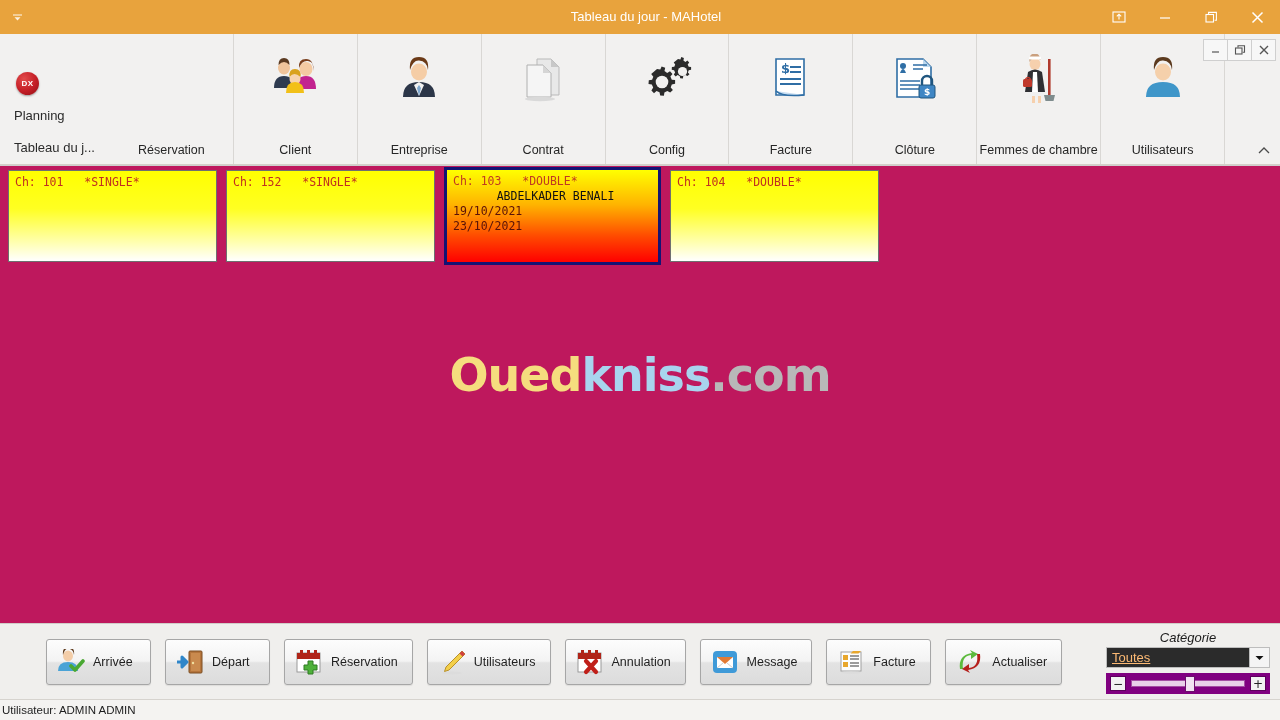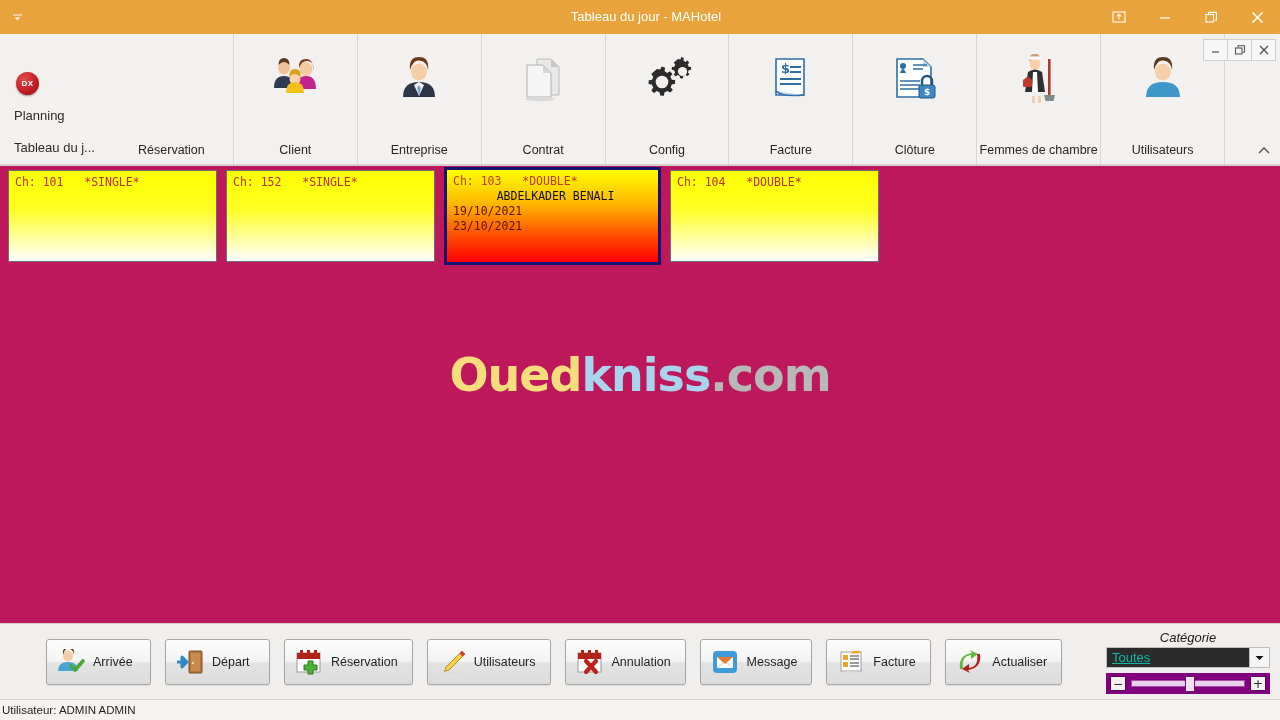--- a/index.html
+++ b/index.html
@@ -247,21 +247,21 @@
     font-style: italic;
   }
   .cat-select {
     height: 21px;
     background: #2b2b2b;
     border: 1px solid #bdbdbd;
     display: flex; align-items: center;
     position: relative;
   }
   .cat-select .val {
-    color: #14b8a6;
+    color: #fdba74;
     font-size: 13px;
     padding-left: 5px;
     flex: 1 1 auto;
     white-space: nowrap; overflow: hidden; text-decoration: underline;
   }
   .cat-select .arrow {
     width: 20px; height: 19px;
     background: #f4f4f4;
     border-left: 1px solid #bdbdbd;
     display: flex; align-items: center; justify-content: center;

